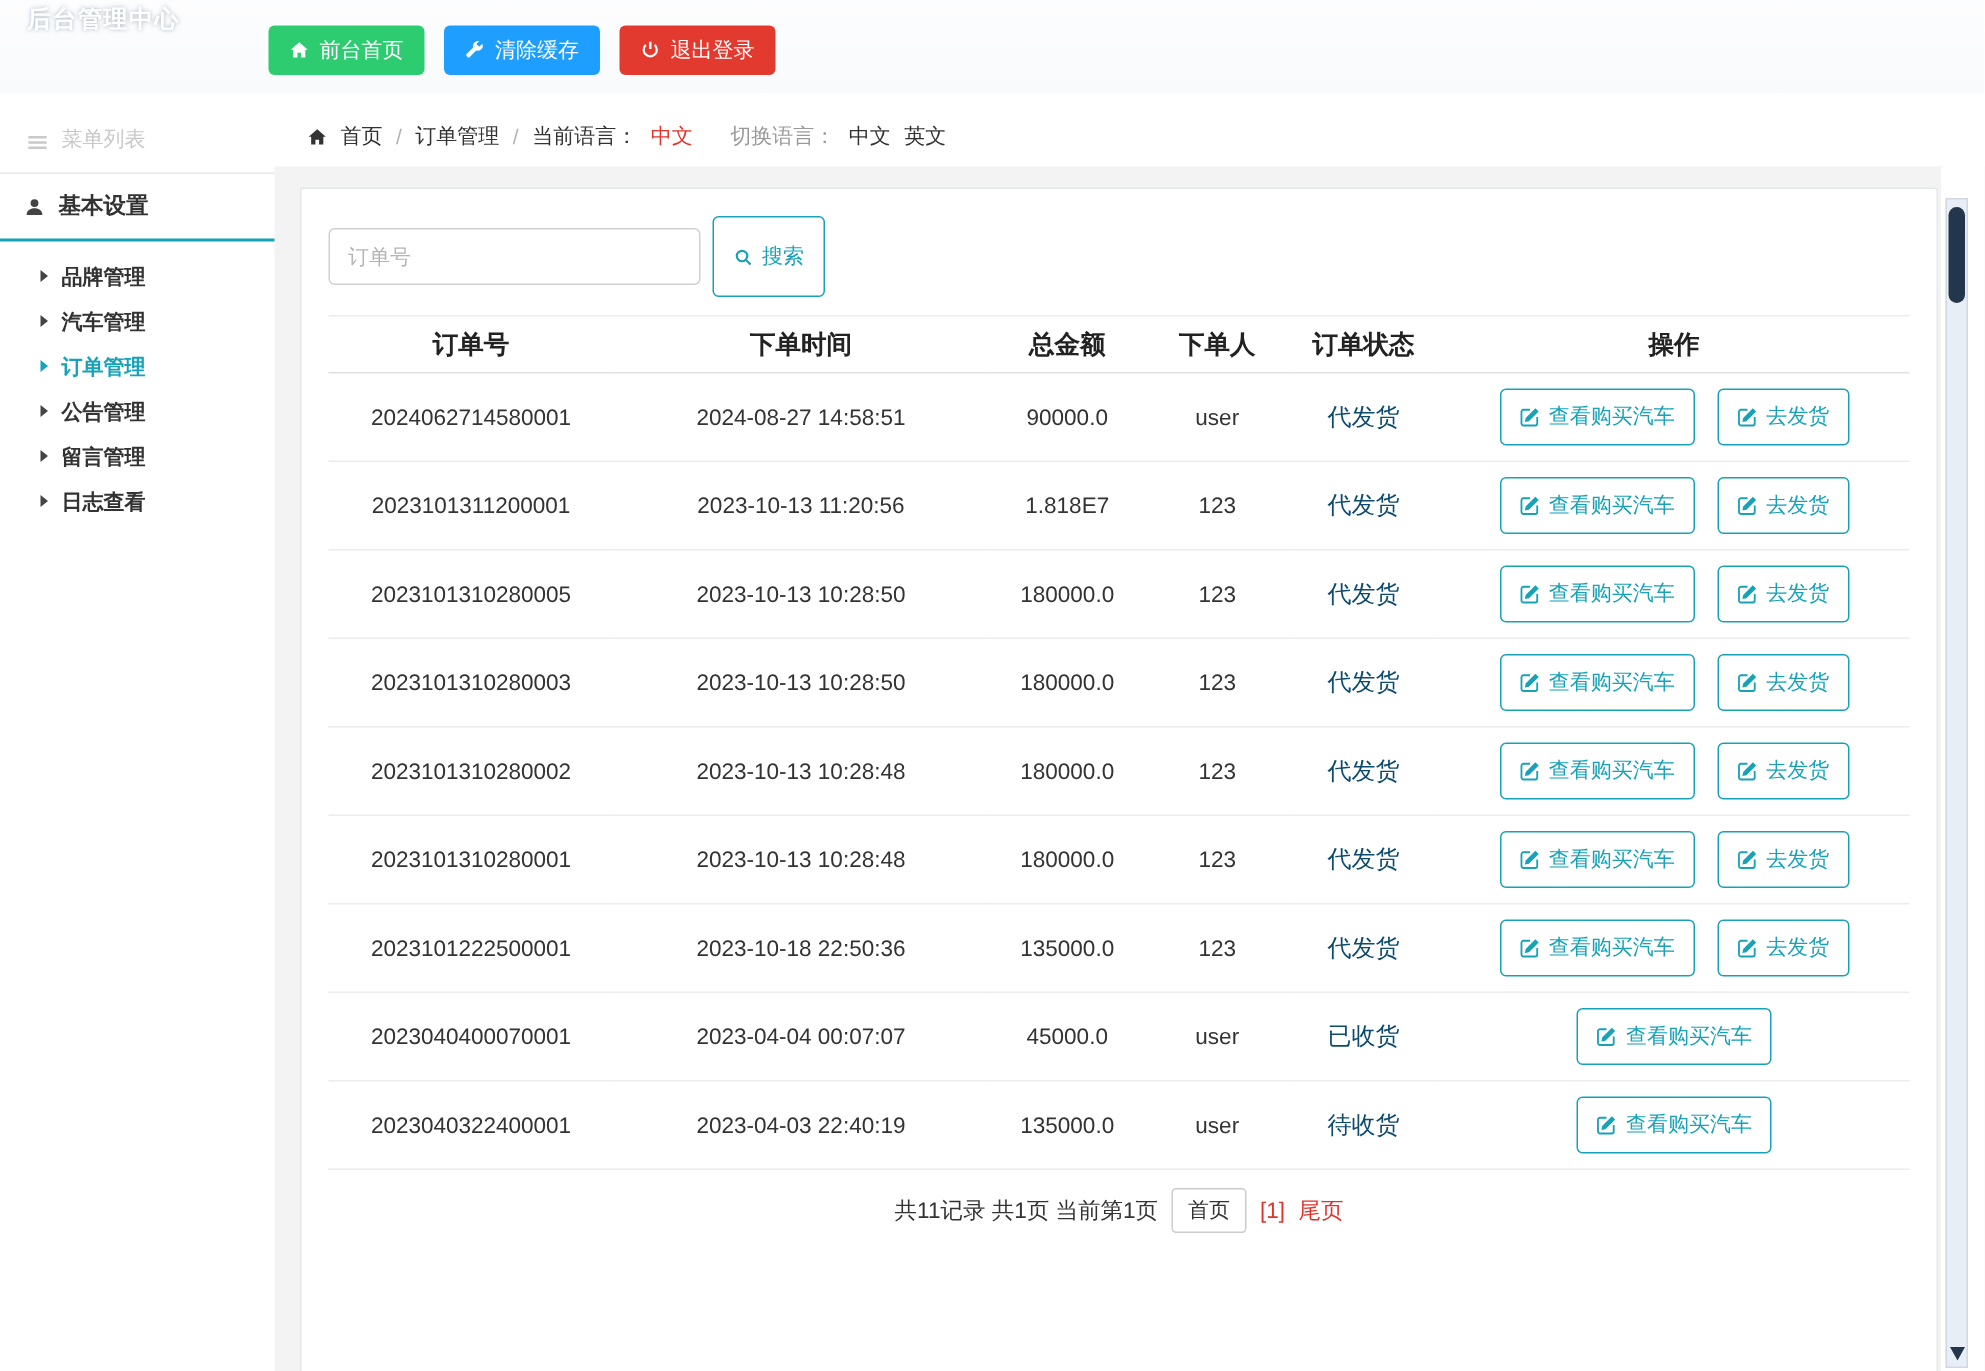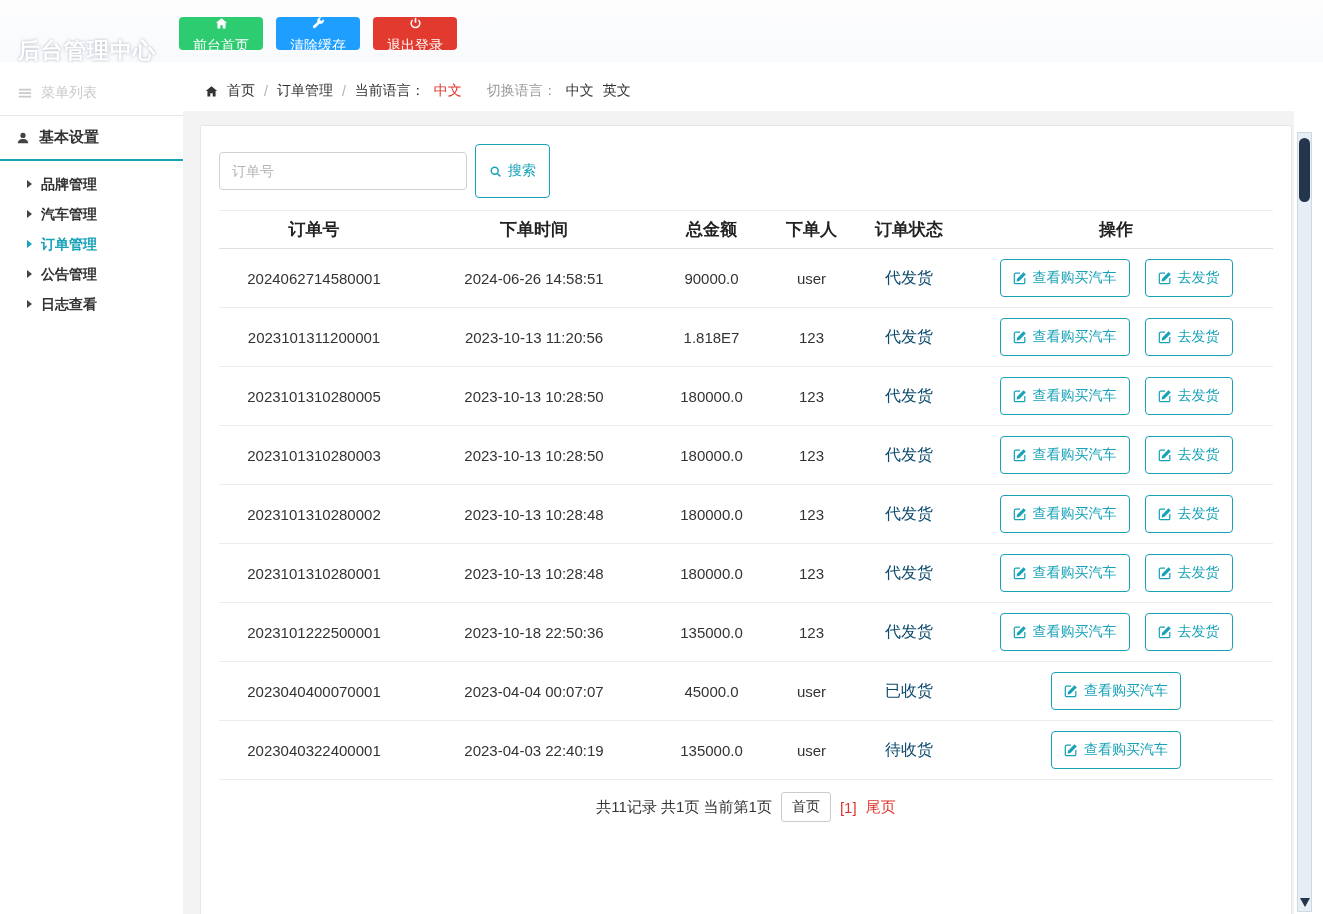--- a/index.html
+++ b/index.html
@@ -2,31 +2,31 @@
 <html><head>
 <meta charset="utf-8">
 <style>
   *{margin:0;padding:0;box-sizing:border-box}
   html,body{width:1323px;height:914px;overflow:hidden;background:#fff;
     font-family:"Liberation Sans","DejaVu Sans",sans-serif;color:#333;}
   button{font-family:inherit;cursor:pointer}
 
   
   .topbar{position:absolute;left:0;top:0;width:100%;height:62px;background:linear-gradient(180deg,#fdfdfe,#f8fafc);}
-  .brand{position:absolute;left:18px;top:36px;font-size:22px;font-weight:bold;color:#fff;
+  .brand{position:absolute;left:18px;top:3px;font-size:16px;font-weight:bold;color:#fff;
     letter-spacing:1px;text-shadow:0 0 3px rgba(100,120,140,.55);}
   .top-btns{position:absolute;left:179px;top:17px;display:flex;gap:13px;}
-  .tbtn{display:inline-flex;align-items:center;gap:7px;height:33px;padding:0 14px;border:none;border-radius:4px;color:#fff;font-size:14px;flex-direction:column;}
+  .tbtn{display:inline-flex;align-items:center;gap:7px;height:33px;padding:0 14px;border:none;border-radius:4px;color:#fff;font-size:14px;}
   .tbtn svg{width:13px;height:13px;flex:none}
   .tbtn.green{background:#2ecc71}
   .tbtn.blue{background:#1e9fff}
   .tbtn.red{background:#e23a2e}
 
   
-  .menu-label{position:absolute;left:18px;top:84px;display:flex;align-items:center;gap:9px;color:#c9c9c9;font-size:14px;}
+  .menu-label{position:absolute;left:18px;top:84px;display:flex;align-items:flex-end;gap:9px;color:#c9c9c9;font-size:14px;}
   .menu-label svg{width:14px;height:14px}
   .sidebar{position:absolute;left:0;top:115px;width:208px;bottom:0;background:#fff;
     border-top:1px solid #e6e6e6;border-right:1px solid #e6e6e6;}
   .side-head{display:flex;align-items:center;gap:9px;padding:12px 16px;font-size:15px;font-weight:bold;color:#333;
     border-bottom:2px solid #17a2b8;cursor:pointer;}
   .side-head svg{width:14px;height:14px;color:#444}
   .side-menu{list-style:none;padding:8px 0;font-weight:bold;}
   .side-item{display:flex;align-items:center;gap:9px;padding:7px 16px 7px 27px;font-size:14px;color:#333;cursor:pointer;line-height:16px;}
   .caret{width:0;height:0;border-left:5px solid #444;border-top:4px solid transparent;border-bottom:4px solid transparent;flex:none;}
   .side-item.active{color:#17a2b8}
@@ -147,20 +147,24 @@
       <li class="side-item active">
     <span class="caret"></span>
     <span class="lbl">订单管理</span>
   </li>
       <li class="side-item">
     <span class="caret"></span>
     <span class="lbl">公告管理</span>
   </li>
       <li class="side-item">
     <span class="caret"></span>
+    <span class="lbl">留言管理</span>
+  </li>
+      <li class="side-item">
+    <span class="caret"></span>
     <span class="lbl">日志查看</span>
   </li>
     </ul>
 </aside>
 
 <div class="main-bg"></div>
 <div class="right-strip"></div>
 
 <div class="card">
   <div class="search-row">
@@ -189,21 +193,21 @@
         <th>下单时间</th>
         <th>总金额</th>
         <th>下单人</th>
         <th>订单状态</th>
         <th>操作</th>
       </tr>
     </thead>
     <tbody>
         <tr>
     <td class="c-order">2024062714580001</td>
-    <td class="c-time">2024-06-26 14:58:51</td>
+    <td class="c-time">2024-08-27 14:58:51</td>
     <td class="c-amount">90000.0</td>
     <td class="c-buyer">user</td>
     <td class="c-status">代发货</td>
     <td class="c-actions">
             <div class="btns">
               <button class="act-btn">
     <svg viewBox="0 0 16 16">
       <path d="M13.5 8v5A1.5 1.5 0 0 1 12 14.5H3A1.5 1.5 0 0 1 1.5 13V4A1.5 1.5 0 0 1 3 2.5h5" stroke="currentColor" fill="none" stroke-width="1.4"></path>
       <path d="M12.1 1.4l2.5 2.5-7.4 7.4-3.1.6.6-3.1z" fill="currentColor"></path>
     </svg>

